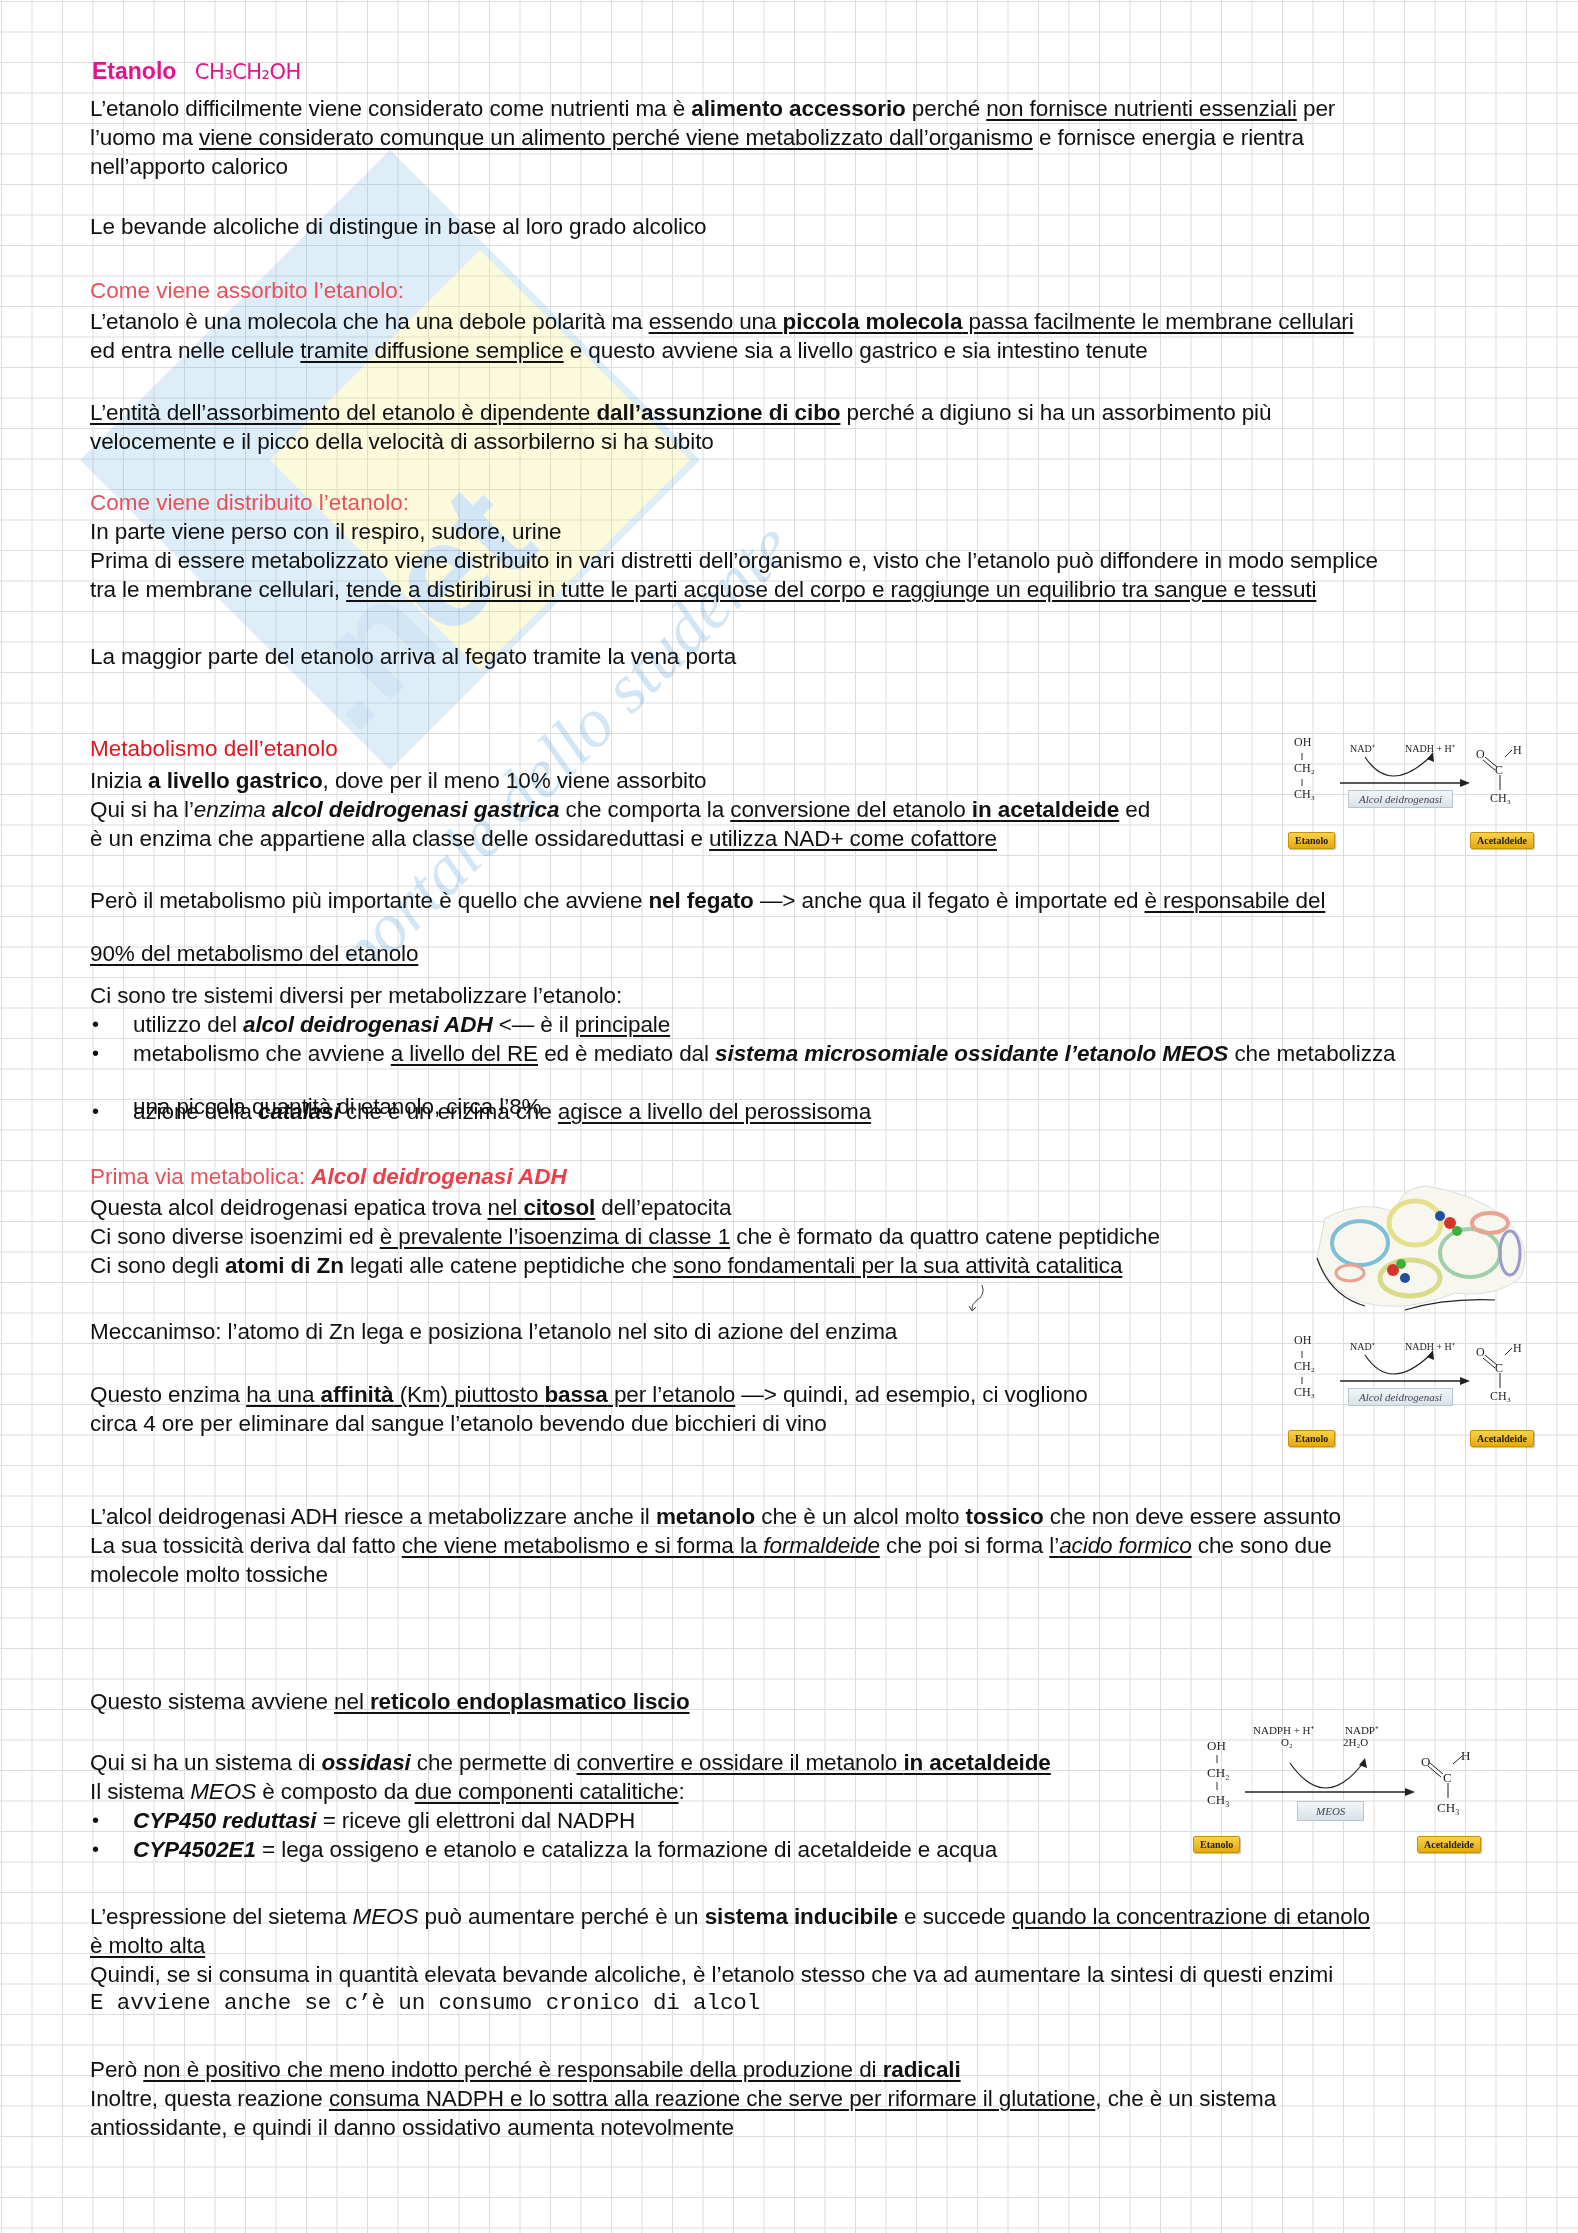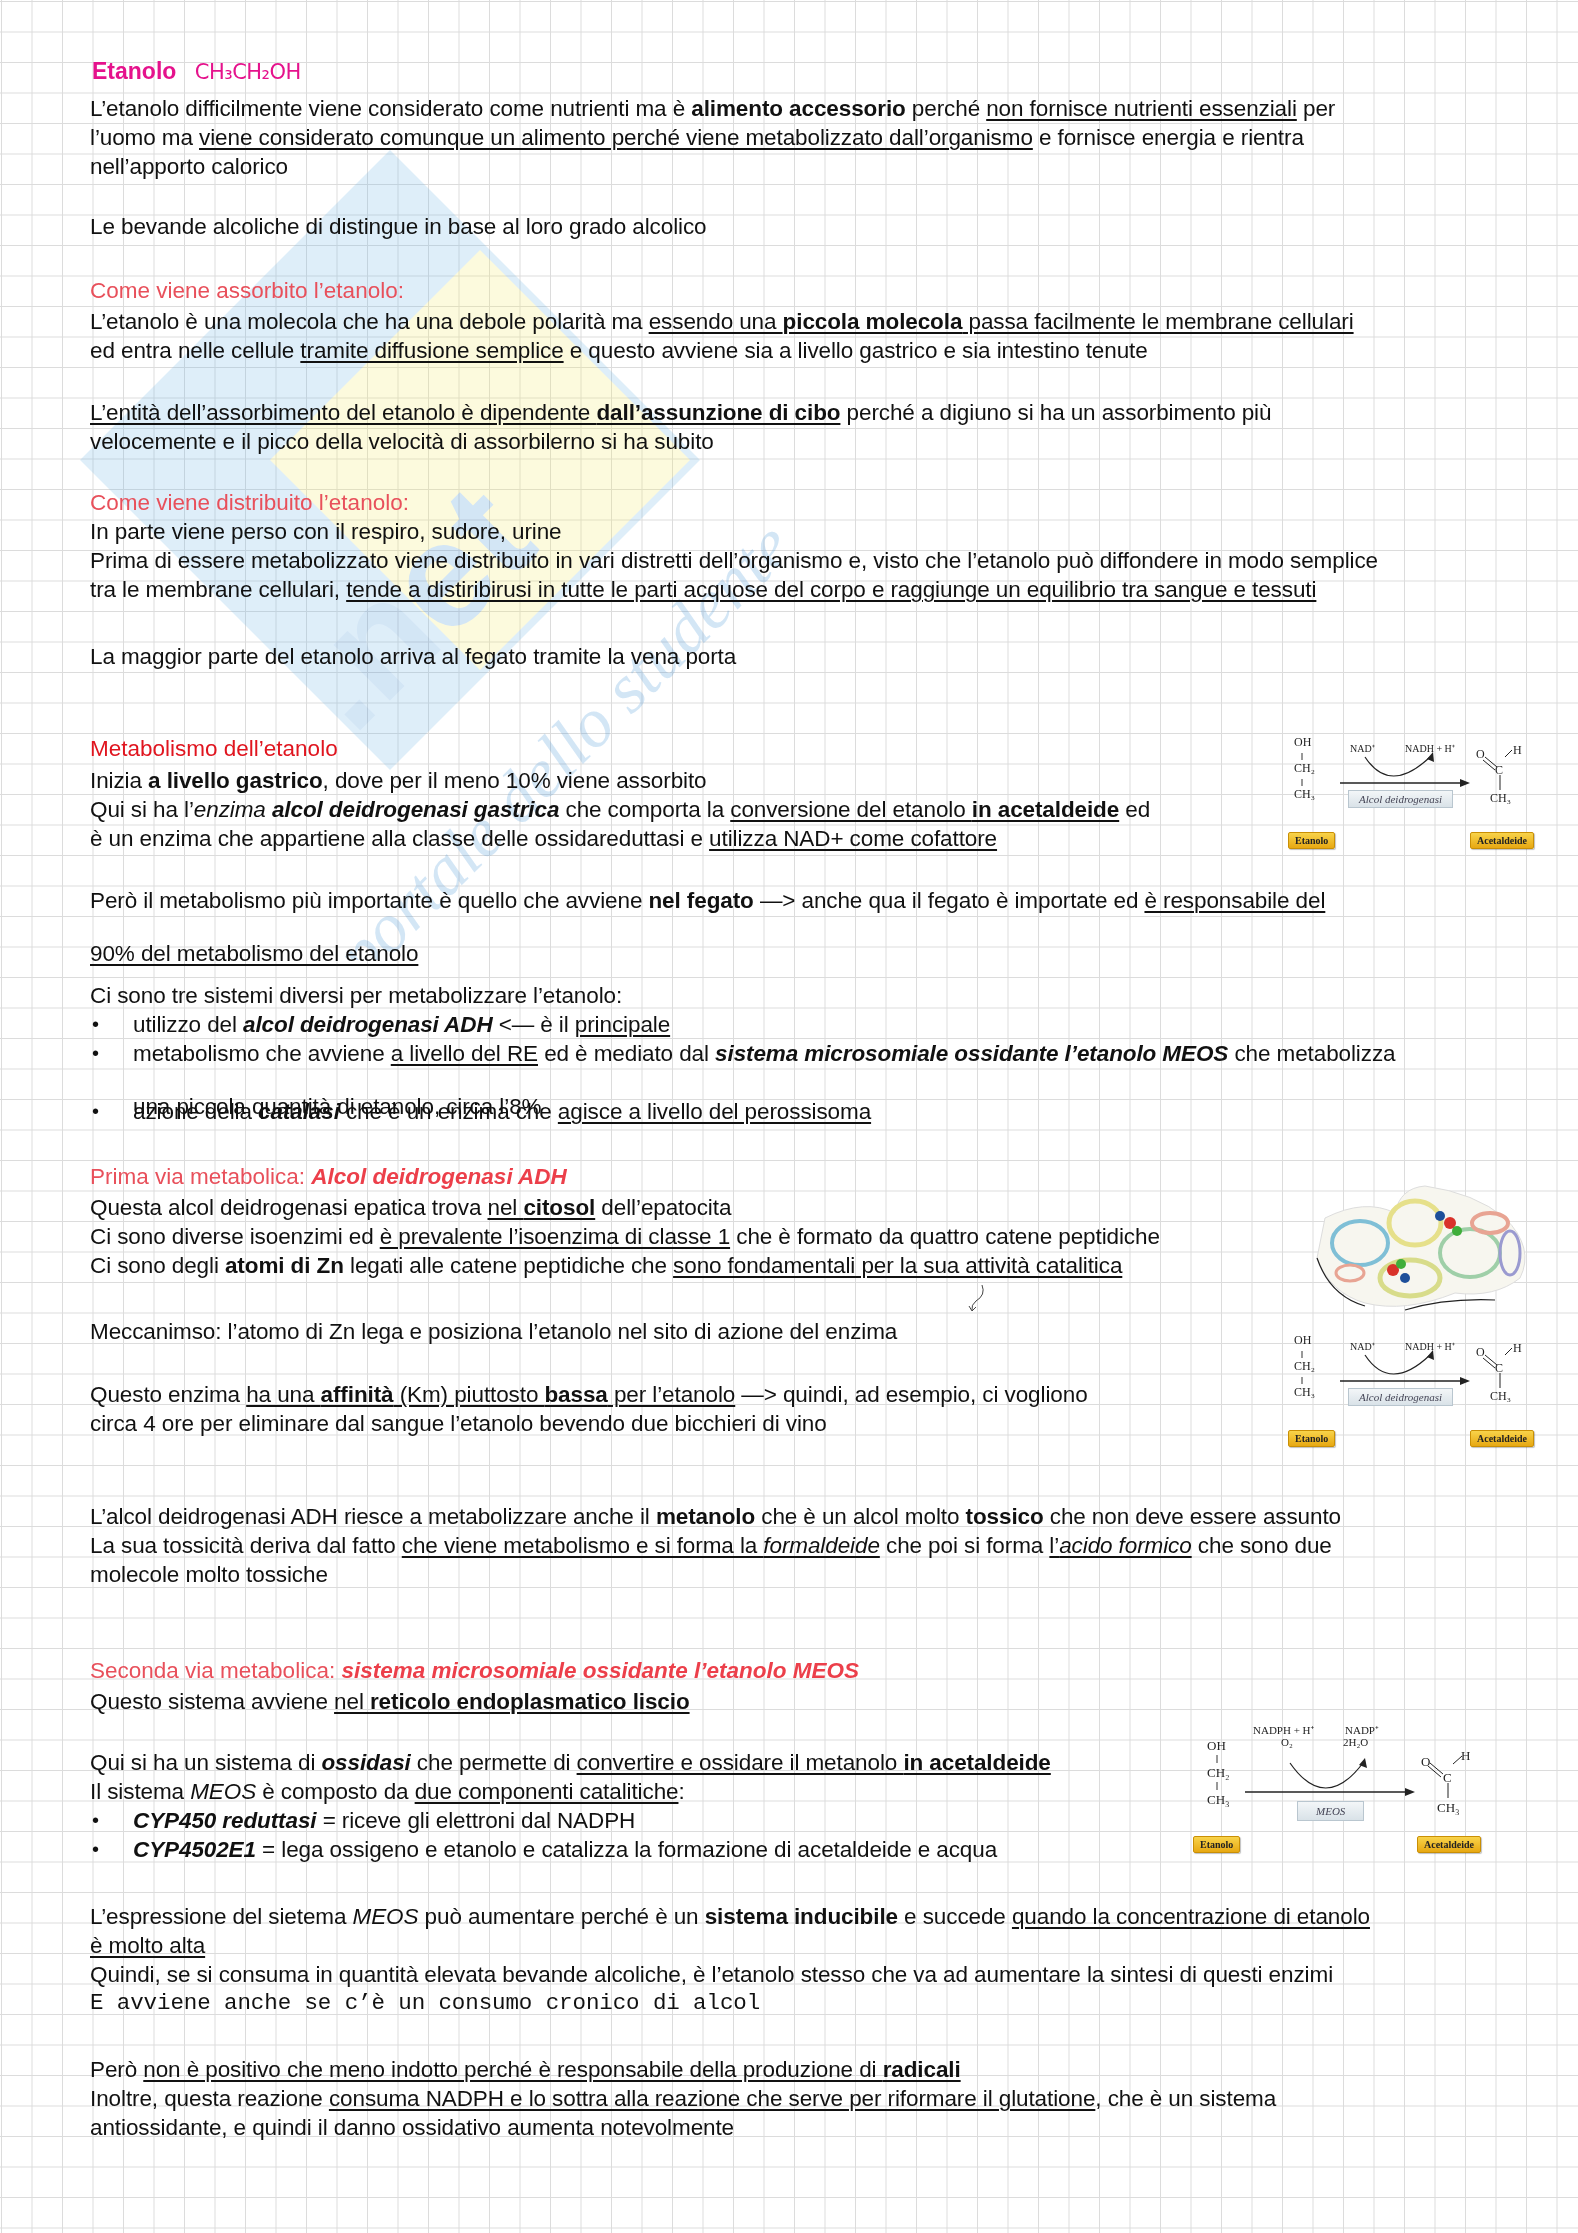--- a/index.html
+++ b/index.html
@@ -67,23 +67,20 @@
   <div class="title">
     <span class="main">Etanolo</span>
     <span class="formula">CH₃CH₂OH</span>
   </div>
 
   <div class="heading" style="top:276px">Come viene assorbito l’etanolo:</div>
   <div class="heading" style="top:488px">Come viene distribuito l’etanolo:</div>
   <div class="heading red" style="top:734px">Metabolismo dell’etanolo</div>
   <div class="heading" style="top:1162px">
     <span>Prima via metabolica: </span><span class="em">Alcol deidrogenasi ADH</span>
-  </div>
-  <div class="heading" style="top:1656px">
-    <span>Seconda via metabolica: </span><span class="em">sistema microsomiale ossidante l’etanolo MEOS</span>
   </div>
 
   <div id="lines">
       <div class="line" style="top: 94px;"><span class="">L’etanolo difficilmente viene considerato come nutrienti ma è </span><span class="b">alimento accessorio</span><span class=""> perché </span><span class="u">non fornisce nutrienti essenziali</span><span class=""> per</span></div>
       <div class="line" style="top: 123px;"><span class="">l’uomo ma </span><span class="u">viene considerato comunque un alimento perché viene metabolizzato dall’organismo</span><span class=""> e fornisce energia e rientra</span></div>
       <div class="line" style="top: 152px;"><span class="">nell’apporto calorico</span></div>
       <div class="line" style="top: 212px;"><span class="">Le bevande alcoliche di distingue in base al loro grado alcolico</span></div>
       <div class="line" style="top: 307px;"><span class="">L’etanolo è una molecola che ha una debole polarità ma </span><span class="u">essendo una </span><span class="b u">piccola molecola</span><span class="u"> passa facilmente le membrane cellulari</span></div>
       <div class="line" style="top: 336px;"><span class="">ed entra nelle cellule </span><span class="u">tramite diffusione semplice</span><span class=""> e questo avviene sia a livello gastrico e sia intestino tenute</span></div>
       <div class="line" style="top: 398px;"><span class="u">L’entità dell’assorbimento del etanolo è dipendente </span><span class="b u">dall’assunzione di cibo</span><span class=""> perché a digiuno si ha un assorbimento più</span></div>

